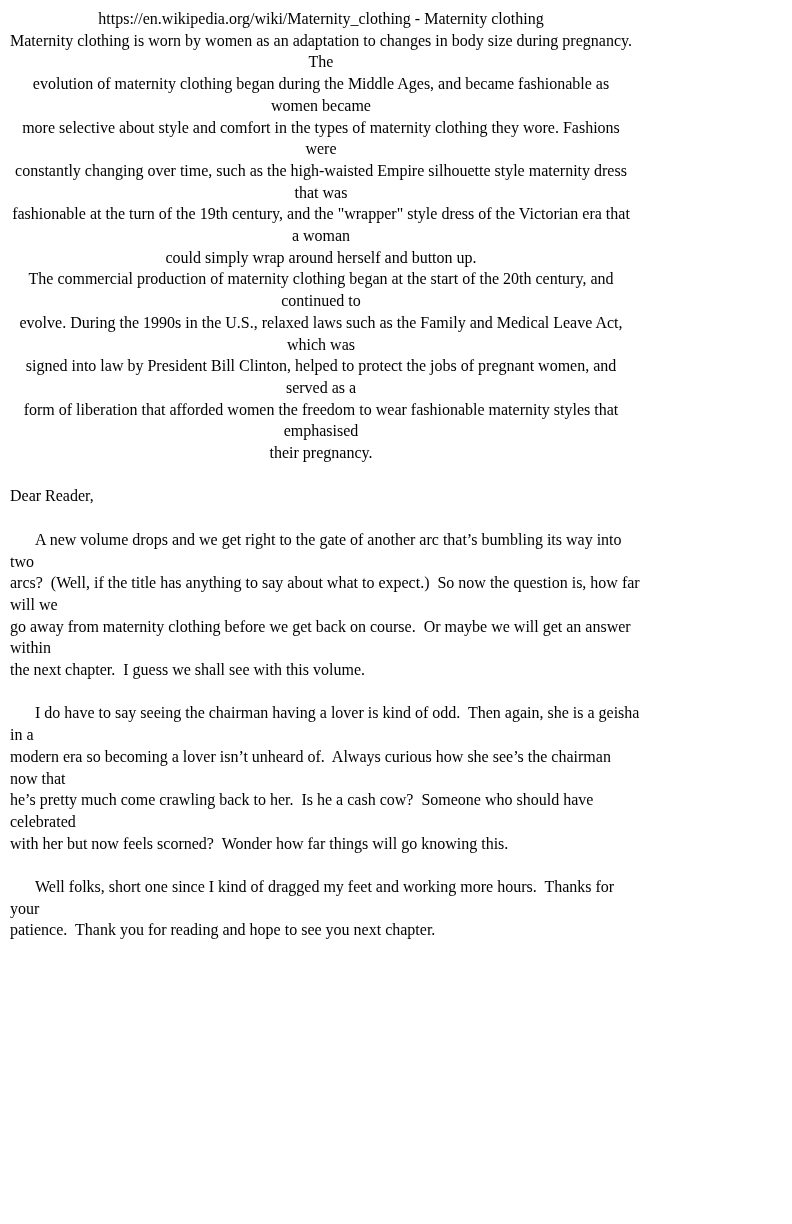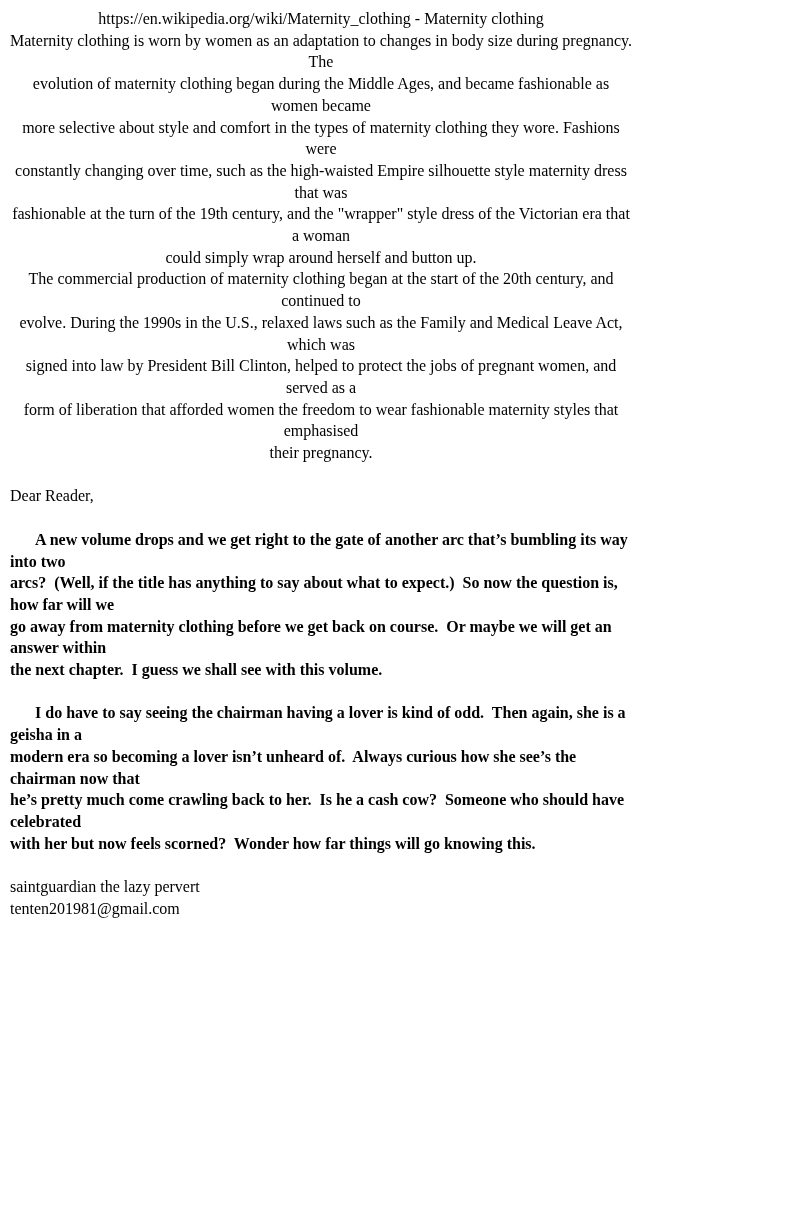--- a/index.html
+++ b/index.html
@@ -34,21 +34,20 @@
   .letter {
     padding: 0 0 0 10px;
     text-align: left;
   }
   .letter p {
     margin: 0 0 21.7px 0;
     white-space: pre-wrap;
   }
   .letter p.indent {
     text-indent: 25px;
-    font-weight: bold;
   }
   .letter p.signature {
     margin-bottom: 0;
   }
 </style>
 </head>
 <body>
 
 <div class="page">
 
@@ -70,17 +69,17 @@
   <section class="letter">
     <p>Dear Reader,</p>
     <p class="indent">A new volume drops and we get right to the gate of another arc that’s bumbling its way into two
 arcs?  (Well, if the title has anything to say about what to expect.)  So now the question is, how far will we
 go away from maternity clothing before we get back on course.  Or maybe we will get an answer within
 the next chapter.  I guess we shall see with this volume.</p>
     <p class="indent">I do have to say seeing the chairman having a lover is kind of odd.  Then again, she is a geisha in a
 modern era so becoming a lover isn’t unheard of.  Always curious how she see’s the chairman now that
 he’s pretty much come crawling back to her.  Is he a cash cow?  Someone who should have celebrated
 with her but now feels scorned?  Wonder how far things will go knowing this.</p>
-    <p class="signature">saintguardian the lazy pervert
-tenten201981@gmail.com</p>
+    <p class="indent">Well folks, short one since I kind of dragged my feet and working more hours.  Thanks for your
+patience.  Thank you for reading and hope to see you next chapter.</p>
   </section>
 
 </div>
 
 </body></html>

